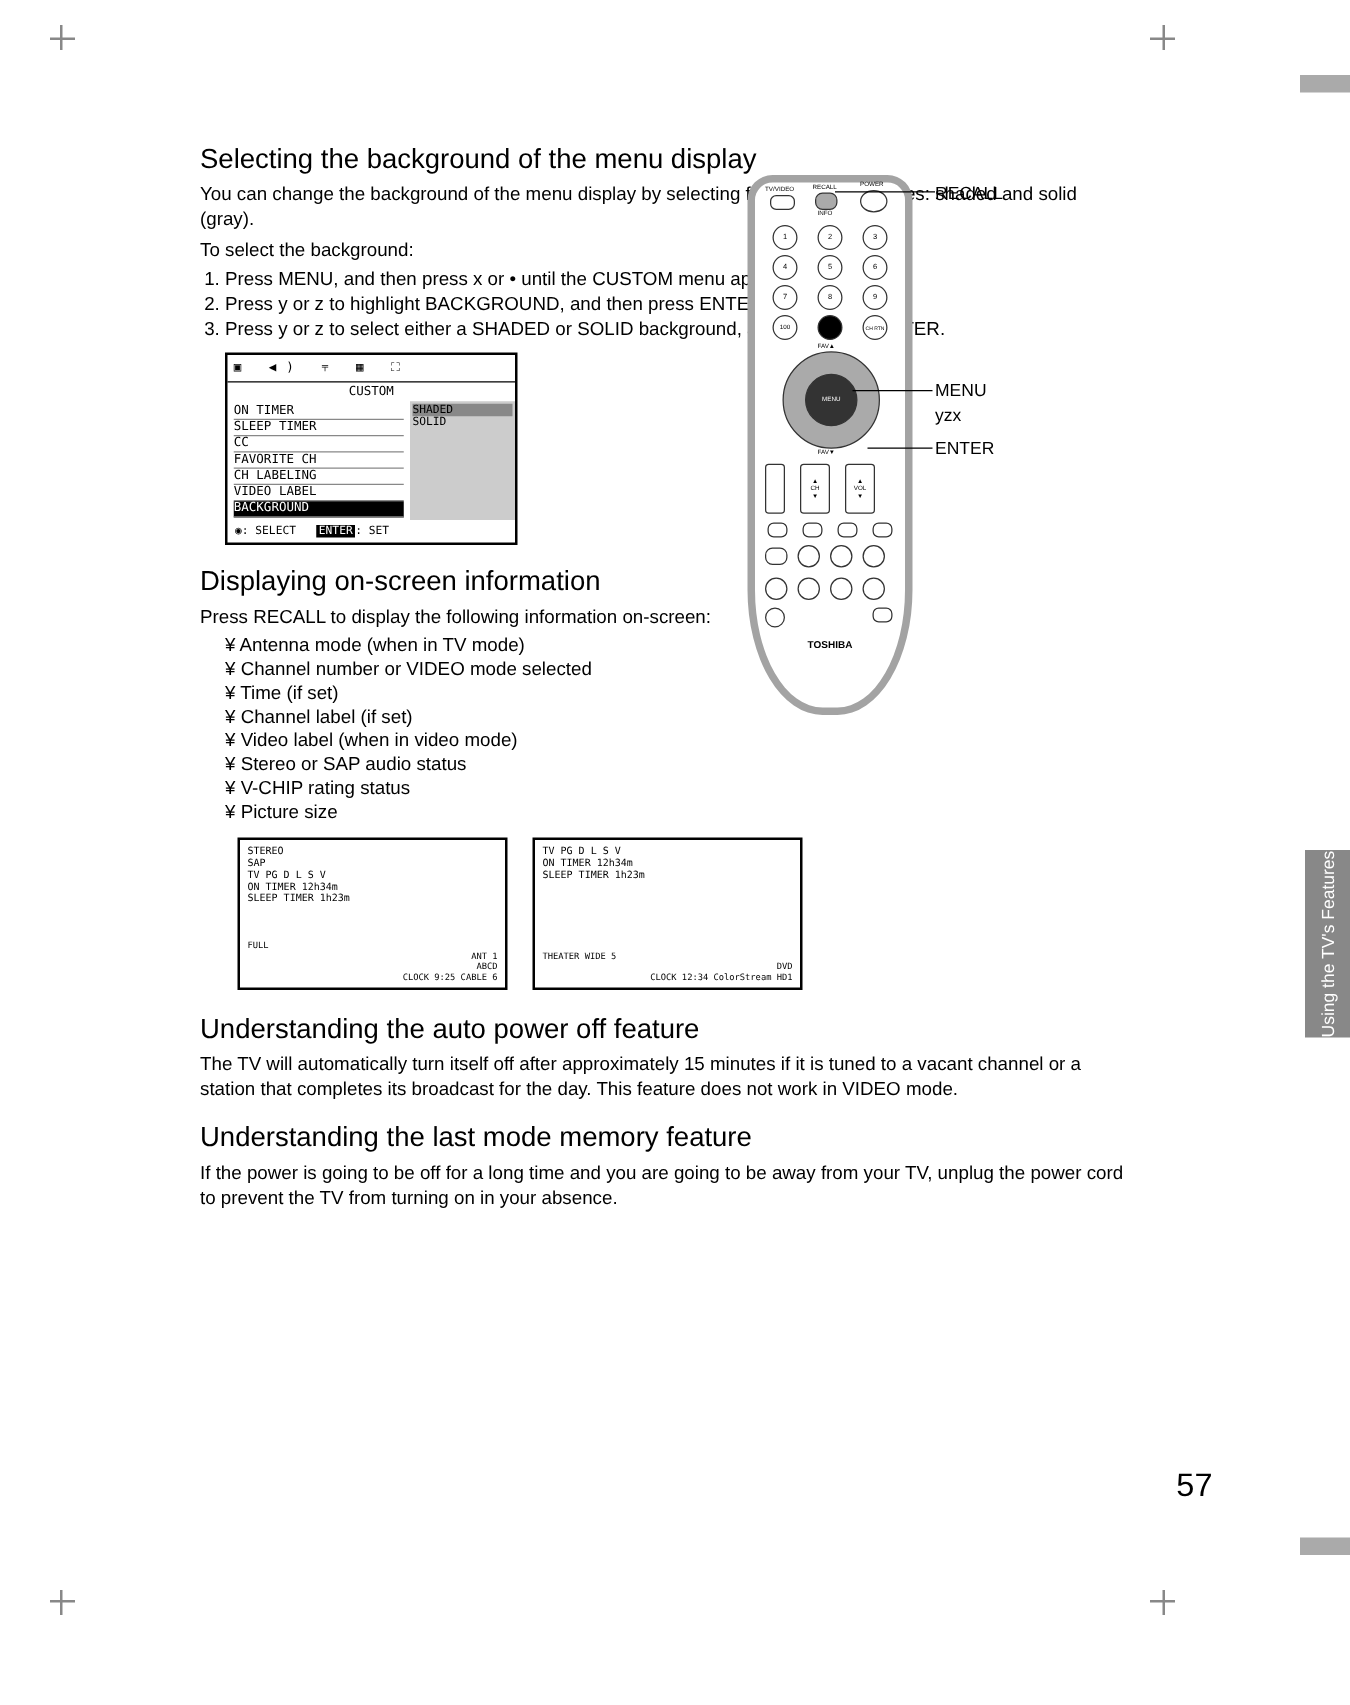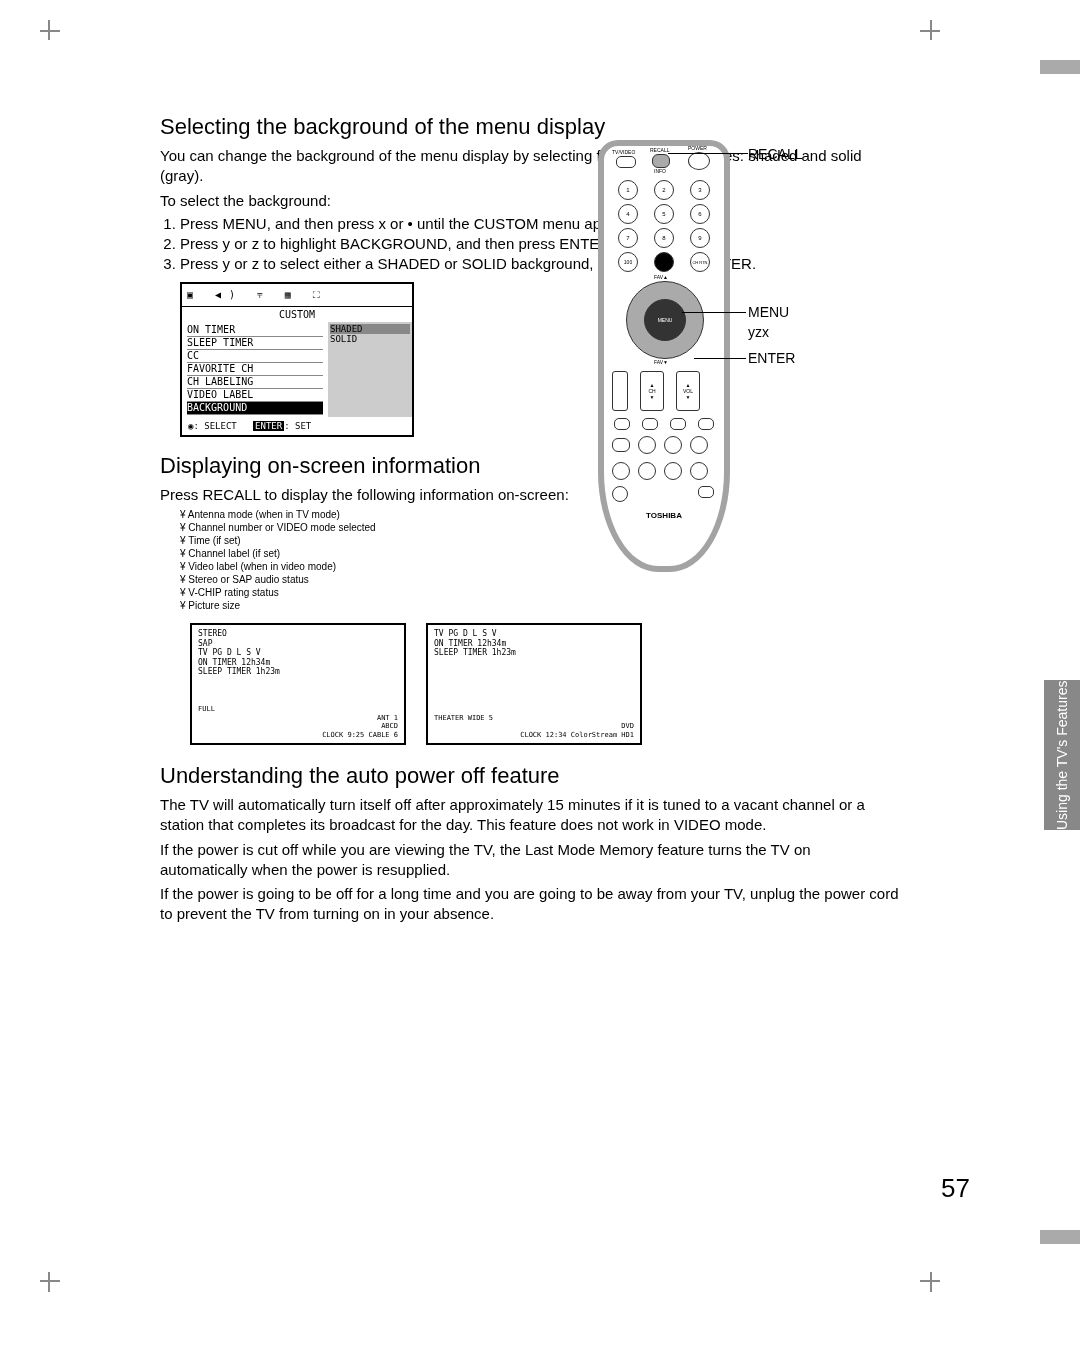--- a/index.html
+++ b/index.html
@@ -3,21 +3,21 @@
 <meta charset="utf-8">
 <style>
   body { margin:0; padding:0; font-family:Arial, Helvetica, sans-serif; background:#fff; color:#000; width:1080px; }
   .page { position:relative; width:1080px; height:1364px; }
   .cropmark { position:absolute; background:#888; }
   .content { position:absolute; left:160px; top:100px; width:740px; }
   h2 { font-size:22px; font-weight:normal; margin:14px 0 6px 0; }
   p { font-size:15px; margin:4px 0; line-height:1.35; }
   ol { margin:4px 0 10px 20px; padding:0; font-size:15px; }
   ol li { margin:3px 0; }
-  ul { list-style:none; margin:4px 0 10px 20px; padding:0; font-size:10px; }
+  ul { list-style:none; margin:4px 0 10px 20px; padding:0; font-size:15px; }
   ul li { margin:2px 0; }
   ul li::before { content:"¥ "; }
   .menu-diagram { border:2px solid #000; width:230px; margin:10px 0 16px 20px; font-family:monospace; font-size:10px; }
   .menu-diagram .icons { padding:5px; letter-spacing:8px; border-bottom:1px solid #000; }
   .menu-diagram .title { text-align:center; padding:2px; font-size:10px; }
   .menu-diagram .body { display:flex; }
   .menu-diagram .menu-list { flex:1; padding:2px 5px; }
   .menu-diagram .menu-list div { border-bottom:1px solid #888; line-height:1.2; }
   .menu-diagram .menu-list .hl { background:#000; color:#fff; }
   .menu-diagram .options { width:80px; background:#ccc; font-size:9px; padding:2px; }
@@ -127,21 +127,21 @@
             <span>DVD</span><br>
             <span>CLOCK 12:34  ColorStream HD1</span>
           </span>
         </div>
       </div>
     </div>
 
     <h2>Understanding the auto power off feature</h2>
     <p>The TV will automatically turn itself off after approximately 15 minutes if it is tuned to a vacant channel or a station that completes its broadcast for the day. This feature does not work in VIDEO mode.</p>
 
-    <p>If the power is cut off while you are viewing the TV, the Last Mode Memory feature turns the TV on automatically when the power is resupplied.</p>
+    <h2>Understanding the last mode memory feature</h2>
     <p>If the power is going to be off for a long time and you are going to be away from your TV, unplug the power cord to prevent the TV from turning on in your absence.</p>
 
   </div>
 
   <div class="remote-wrap">
     <div class="remote">
 
       <div class="btn" style="left:12px;top:10px;width:18px;height:10px;border-radius:5px"></div>
       <div class="btn" style="left:48px;top:8px;width:16px;height:12px;border-radius:6px;background:#aaa"></div>
       <div class="btn" style="left:84px;top:6px;width:20px;height:16px"></div>

